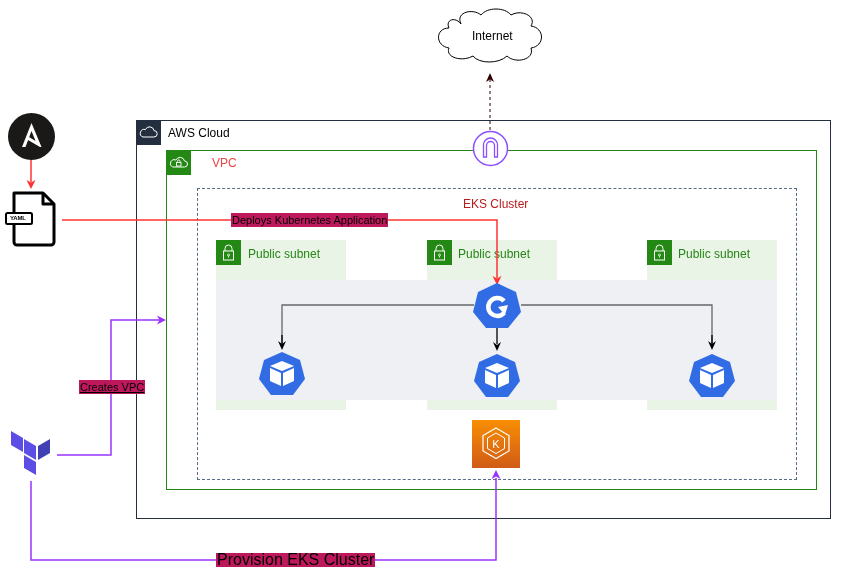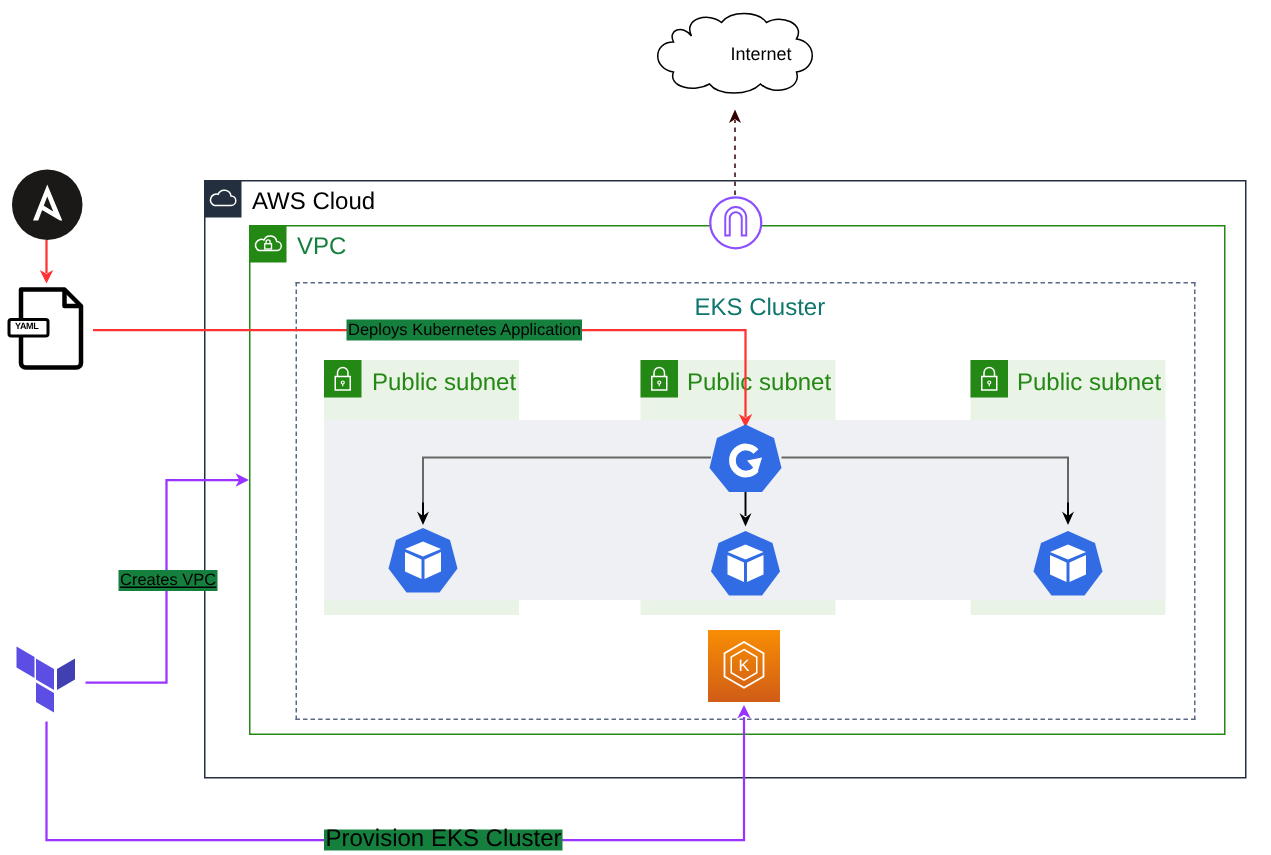--- a/index.html
+++ b/index.html
@@ -1,21 +1,21 @@
 <!DOCTYPE html>
 <html><head>
 <meta charset="utf-8">
 <style>
   html, body { margin: 0; padding: 0; background: #ffffff; }
   body { width: 847px; height: 570px; position: relative; overflow: hidden;
          font-family: "Liberation Sans", sans-serif; }
   .abs { position: absolute; }
   .lbl { font-size: 12px; color: #000; white-space: nowrap; line-height: 14px; }
-  .edge-label { background: #15803d; padding: 0 1px; }
-  .grp-title { font-size: 16px; white-space: nowrap; }
+  .edge-label { background: #be185d; padding: 0 1px; }
+  .grp-title { font-size: 12px; white-space: nowrap; }
   svg { overflow: visible; }
 </style>
 </head>
 <body>
 
 <div class="abs" style="left:136px; top:120px; width:695px; height:399px; border:1px solid #232F3E; box-sizing:border-box;"></div>
 <div class="abs" style="left:136px; top:120px; width:25px; height:25px; background:#232F3E;">
   <svg width="25" height="25" viewBox="0 0 25 25">
     <path d="M7 17 h11 a3.2 3.2 0 0 0 0-6.4 a4.5 4.5 0 0 0-8.6-1 a3.6 3.6 0 0 0-2.4 7.4z" fill="none" stroke="#ffffff" stroke-width="1"></path>
   </svg>
@@ -23,24 +23,24 @@
 <div class="abs grp-title" style="left:168px; top:126px; color:#000;">AWS Cloud</div>
 
 <div class="abs" style="left:166px; top:150px; width:651px; height:340px; border:1px solid #248814; box-sizing:border-box;"></div>
 <div class="abs" style="left:166px; top:150px; width:25px; height:25px; background:#248814;">
   <svg width="25" height="25" viewBox="0 0 25 25">
     <path d="M6.5 17 h12 a3 3 0 0 0 0-6 a4.5 4.5 0 0 0-8.5-1 a3.5 3.5 0 0 0-3.5 7z" fill="none" stroke="#ffffff" stroke-width="1"></path>
     <rect x="10.5" y="12.5" width="4.5" height="3.5" fill="none" stroke="#ffffff" stroke-width="0.9"></rect>
     <path d="M11.4 12.5 v-1.2 a1.35 1.35 0 0 1 2.7 0 v1.2" fill="none" stroke="#ffffff" stroke-width="0.9"></path>
   </svg>
 </div>
-<div class="abs grp-title" style="left:198px; top:156px; color:#15803d;">VPC</div>
+<div class="abs grp-title" style="left:212px; top:156px; color:#ef4444;">VPC</div>
 
 <div class="abs" style="left:197px; top:188px; width:600px; height:292px; border:1px dashed #5A6B86; box-sizing:border-box;"></div>
-<div class="abs grp-title" style="left:463px; top:197px; color:#0f766e;">EKS Cluster</div>
+<div class="abs grp-title" style="left:463px; top:197px; color:#b91c1c;">EKS Cluster</div>
 
 <div class="abs" style="left:216px; top:240px; width:130px; height:170px; background:#E9F3E6;"></div>
 <div class="abs" style="left:427px; top:240px; width:130px; height:170px; background:#E9F3E6;"></div>
 <div class="abs" style="left:647px; top:240px; width:130px; height:170px; background:#E9F3E6;"></div>
 
 <div class="abs" style="left:216px; top:280px; width:561px; height:120px; background:#EEF0F4;"></div>
 
 <div class="abs" style="left:216px; top:240px; width:25px; height:25px; background:#248814;">
   <svg width="25" height="25" viewBox="0 0 25 25">
     <rect x="7.5" y="11" width="10" height="9" fill="none" stroke="#fff" stroke-width="1"></rect>
@@ -118,21 +118,21 @@
 </svg>
 
 <div class="abs lbl edge-label" style="left:231px; top:213px; font-size:11px;">Deploys Kubernetes Application</div>
 <div class="abs lbl edge-label" style="left:79px; top:380px; font-size:11px;text-decoration:underline;">Creates VPC</div>
 <div class="abs lbl edge-label" style="left:216px; top:553px; font-size:16px;">Provision EKS Cluster</div>
 
 <div class="abs" style="left:433px; top:6px; width:115px; height:60px;">
   <svg width="115" height="60" viewBox="0 0 115 60">
     <path d="M28 18 C22 6, 40 2, 48 9 C54 1, 72 1, 78 9 C88 3, 104 10, 98 20 C112 22, 112 40, 98 42 C102 54, 82 58, 74 50 C66 58, 46 58, 40 50 C30 56, 12 52, 16 42 C2 40, 2 22, 16 22 C12 14, 22 10, 28 18 Z" fill="#ffffff" stroke="#000" stroke-width="1"></path>
   </svg>
-  <div class="abs lbl" style="left:54px; top:23px;">Internet</div>
+  <div class="abs lbl" style="left:39px; top:23px;">Internet</div>
 </div>
 
 <div class="abs" style="left:472px; top:130px; width:37px; height:37px;">
   <svg width="37" height="37" viewBox="0 0 37 37">
     <circle cx="18.5" cy="18.5" r="17" fill="#ffffff" stroke="#8C4FFF" stroke-width="1.5"></circle>
     <path d="M11.5 27 V15 a7 7 0 0 1 14 0 V27 H22.5 V15.5 a4 4 0 0 0-8 0 V27 Z" fill="none" stroke="#8C4FFF" stroke-width="1.3"></path>
   </svg>
 </div>
 
 <div class="abs" style="left:472px; top:282px; width:50px; height:48px;">

